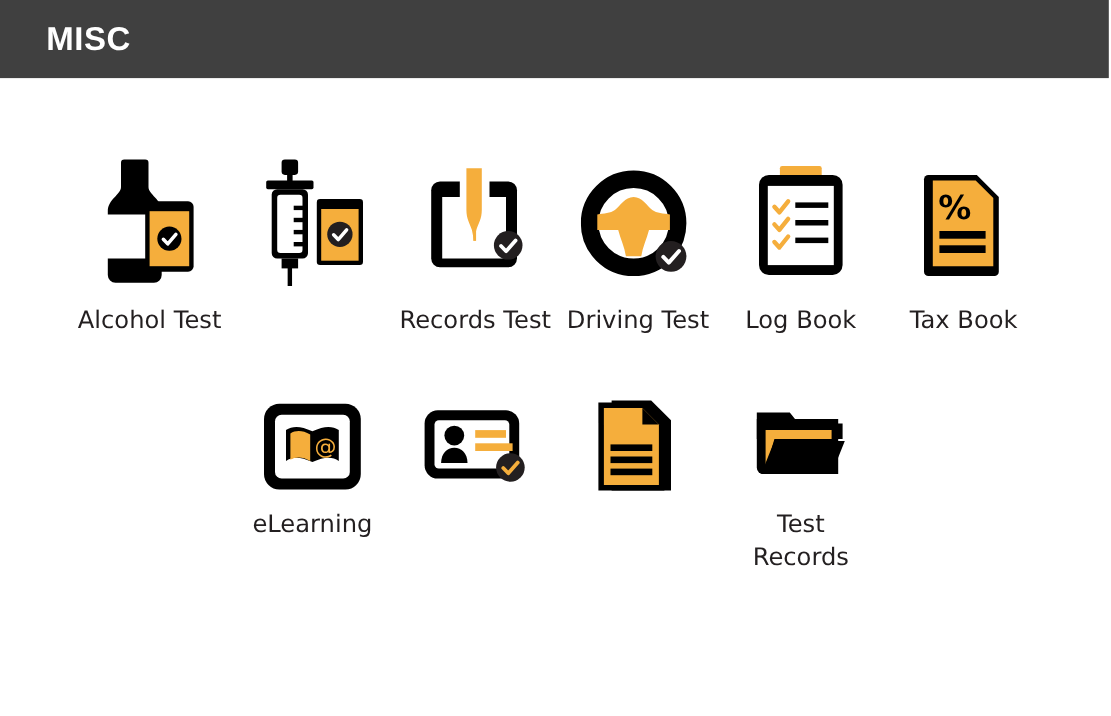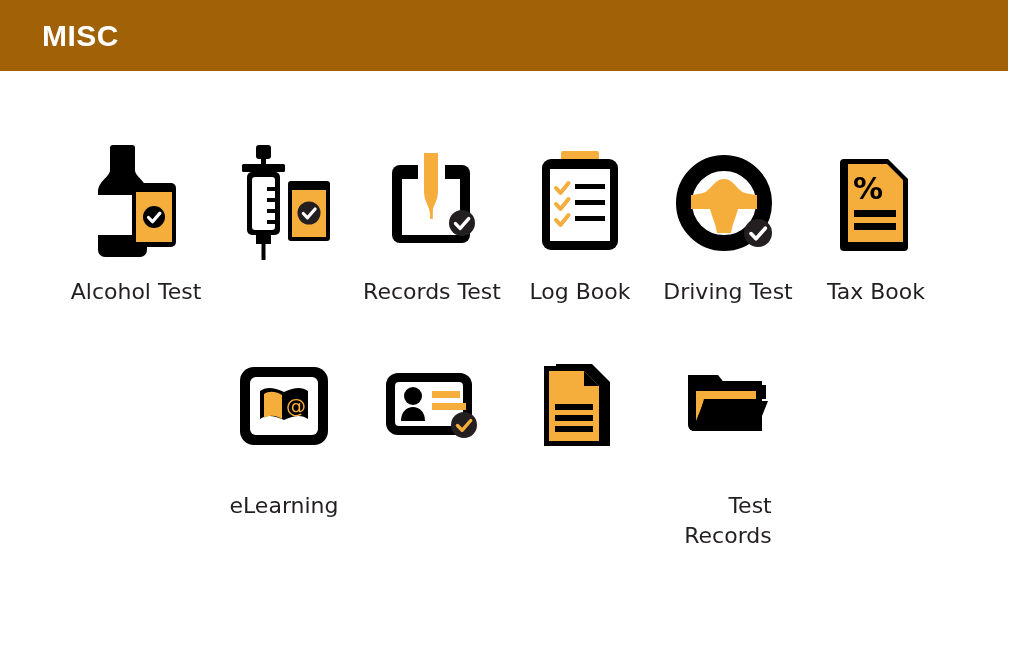--- a/index.html
+++ b/index.html
@@ -15,21 +15,21 @@
     position: relative;
   }
 
   
   .header-bar {
     position: absolute;
     left: 0;
     top: 0;
     width: 1008px;
     height: 71px;
-    background: #a16207;
+    background: #404040;
   }
   .header-title {
     position: absolute;
     left: 42px;
     top: 19px;
     color: #ffffff;
     font-size: 30px;
     font-weight: bold;
     letter-spacing: 0.5px;
     line-height: 34px;
@@ -69,27 +69,27 @@
     height: 120px;
     display: flex;
     align-items: center;
     justify-content: center;
   }
   .icon-box svg { display: block; }
   .cell-label {
     margin-top: 14px;
     font-size: 22px;
     color: #231f20;
-    text-align: right;
+    text-align: center;
     line-height: 30px;
     white-space: pre-line;
     font-family: "DejaVu Sans", "Liberation Sans", sans-serif;
     font-weight: 400;
   }
-  .row-2 .cell-label { margin-top: 30px; }
+  .row-2 .cell-label { margin-top: 2px; }
   .row-2 .icon-box { height: 110px; }
 </style>
 </head>
 <body>
 
 <div class="header-bar">
   <div class="header-title">MISC</div>
 </div>
 
 <div class="content">
@@ -156,20 +156,35 @@
 
           <circle cx="80" cy="80" r="13" fill="#231f20"></circle>
           <path d="M73.5 80.6 l4.6 4.8 l8.6 -9.8" stroke="#ffffff" stroke-width="3.4" fill="none" stroke-linecap="round" stroke-linejoin="round"></path>
         </svg>
       </div>
       <div class="cell-label">Records Test</div>
     </div>
 
     <div class="cell">
       <div class="icon-box">
+        <svg width="104" height="120" viewBox="0 0 104 120">
+
+          <circle cx="48" cy="60" r="40" fill="none" stroke="#000000" stroke-width="16"></circle>
+
+          <path d="M15 52 c6 -1 12 -1 16 -4 c5 -4 9 -12 17 -12 c8 0 12 8 17 12 c4 3 10 3 16 4 l0 14 l-19 0 c-2 8 -6 16 -7 24 l-14 0 c-1 -8 -5 -16 -7 -24 l-19 0 z" fill="#F5AE3C"></path>
+
+          <circle cx="82" cy="90" r="14" fill="#231f20"></circle>
+          <path d="M75 90.6 l5 5.2 l9.3 -10.6" stroke="#ffffff" stroke-width="3.6" fill="none" stroke-linecap="round" stroke-linejoin="round"></path>
+        </svg>
+      </div>
+      <div class="cell-label">Driving Test</div>
+    </div>
+
+    <div class="cell">
+      <div class="icon-box">
         <svg width="90" height="120" viewBox="0 0 90 120">
 
           <rect x="26" y="8" width="38" height="11" rx="2" fill="#F5AE3C"></rect>
 
           <path d="M16 16 h58 a9 9 0 0 1 9 9 v73 a9 9 0 0 1 -9 9 h-58 a9 9 0 0 1 -9 -9 v-73 a9 9 0 0 1 9 -9 z" fill="#000000"></path>
           <rect x="15" y="26" width="60" height="72" fill="#ffffff"></rect>
 
           <path d="M21 45 l4.5 5 l8 -10" stroke="#F5AE3C" stroke-width="4" fill="none" stroke-linecap="round" stroke-linejoin="round"></path>
           <path d="M21 61 l4.5 5 l8 -10" stroke="#F5AE3C" stroke-width="4" fill="none" stroke-linecap="round" stroke-linejoin="round"></path>
           <path d="M21 77 l4.5 5 l8 -10" stroke="#F5AE3C" stroke-width="4" fill="none" stroke-linecap="round" stroke-linejoin="round"></path>
@@ -177,35 +192,20 @@
           <rect x="40" y="41" width="30" height="5" fill="#000000"></rect>
           <rect x="40" y="57" width="30" height="5" fill="#000000"></rect>
           <rect x="40" y="73" width="30" height="5" fill="#000000"></rect>
         </svg>
       </div>
       <div class="cell-label">Log Book</div>
     </div>
 
     <div class="cell">
       <div class="icon-box">
-        <svg width="104" height="120" viewBox="0 0 104 120">
-
-          <circle cx="48" cy="60" r="40" fill="none" stroke="#000000" stroke-width="16"></circle>
-
-          <path d="M15 52 c6 -1 12 -1 16 -4 c5 -4 9 -12 17 -12 c8 0 12 8 17 12 c4 3 10 3 16 4 l0 14 l-19 0 c-2 8 -6 16 -7 24 l-14 0 c-1 -8 -5 -16 -7 -24 l-19 0 z" fill="#F5AE3C"></path>
-
-          <circle cx="82" cy="90" r="14" fill="#231f20"></circle>
-          <path d="M75 90.6 l5 5.2 l9.3 -10.6" stroke="#ffffff" stroke-width="3.6" fill="none" stroke-linecap="round" stroke-linejoin="round"></path>
-        </svg>
-      </div>
-      <div class="cell-label">Driving Test</div>
-    </div>
-
-    <div class="cell">
-      <div class="icon-box">
         <svg width="80" height="120" viewBox="0 0 80 120">
 
           <path d="M8 16 h44 l20 20 v68 a4 4 0 0 1 -4 4 h-60 a4 4 0 0 1 -4 -4 v-84 a4 4 0 0 1 4 -4 z" fill="#000000"></path>
 
           <path d="M12 21 h39 l16 16 v62 h-55 z" fill="#F5AE3C"></path>
 
           <text x="32" y="56" font-family="DejaVu Sans, sans-serif" font-size="30" font-weight="bold" fill="#000000" text-anchor="middle">%</text>
 
           <rect x="18" y="67" width="42" height="7" fill="#000000"></rect>
           <rect x="18" y="80" width="42" height="7" fill="#000000"></rect>

